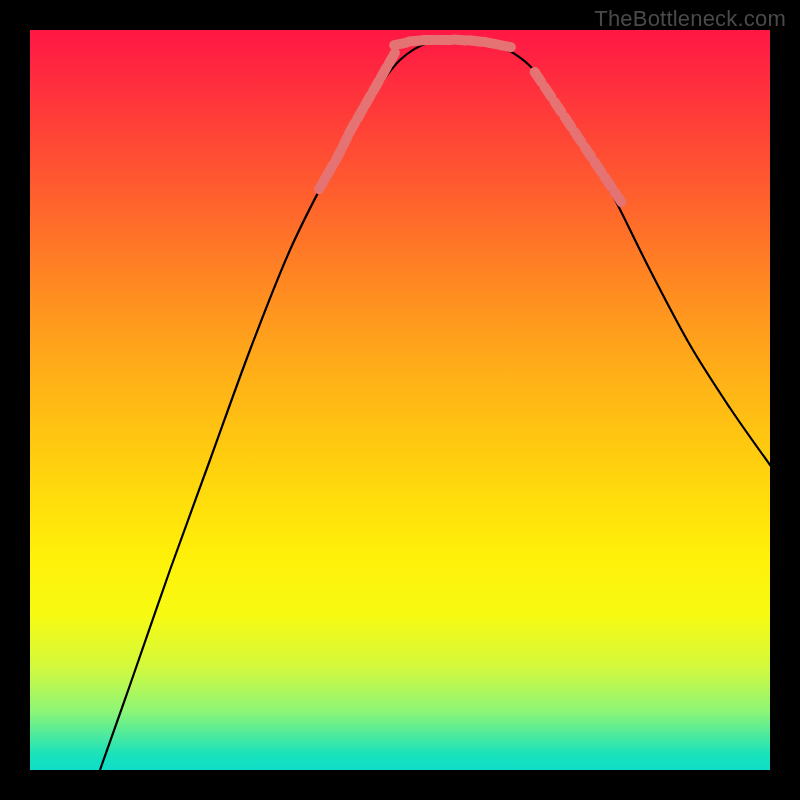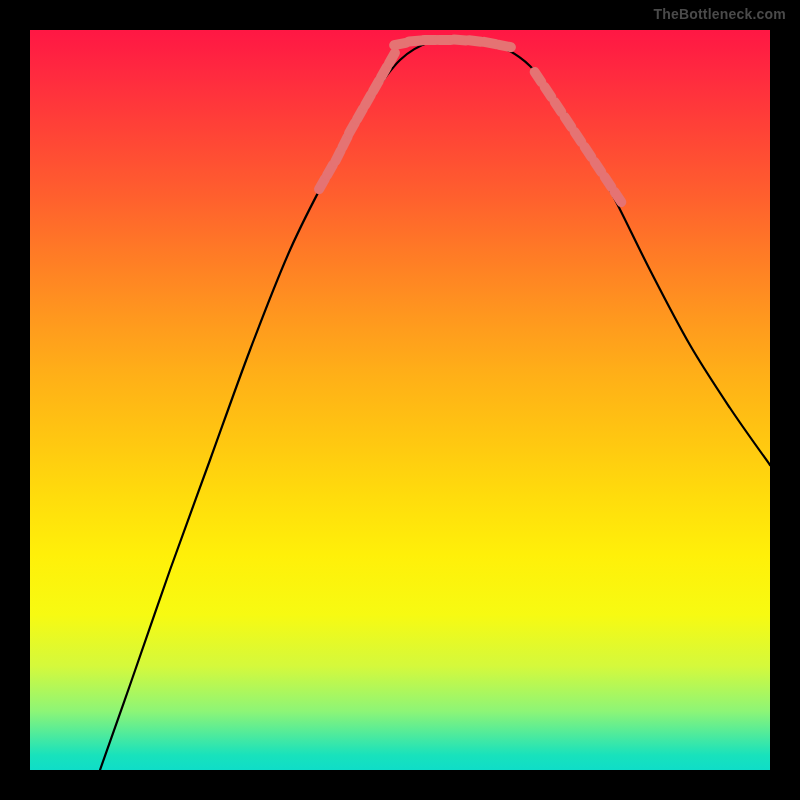--- a/index.html
+++ b/index.html
@@ -52,22 +52,22 @@
     position: absolute;
     left: 0; top: 0;
     width: 740px;
     height: 740px;
   }
   .watermark {
     position: absolute;
     top: 6px;
     right: 14px;
     color: #4a4a4a;
-    font-size: 14px;
-    font-weight: 700;
+    font-size: 22px;
+    font-weight: 400;
     letter-spacing: 0.2px;
     user-select: none;
   }
 </style>
 </head>
 <body>
 
 <div class="frame">
 
   <div class="watermark">TheBottleneck.com</div>

